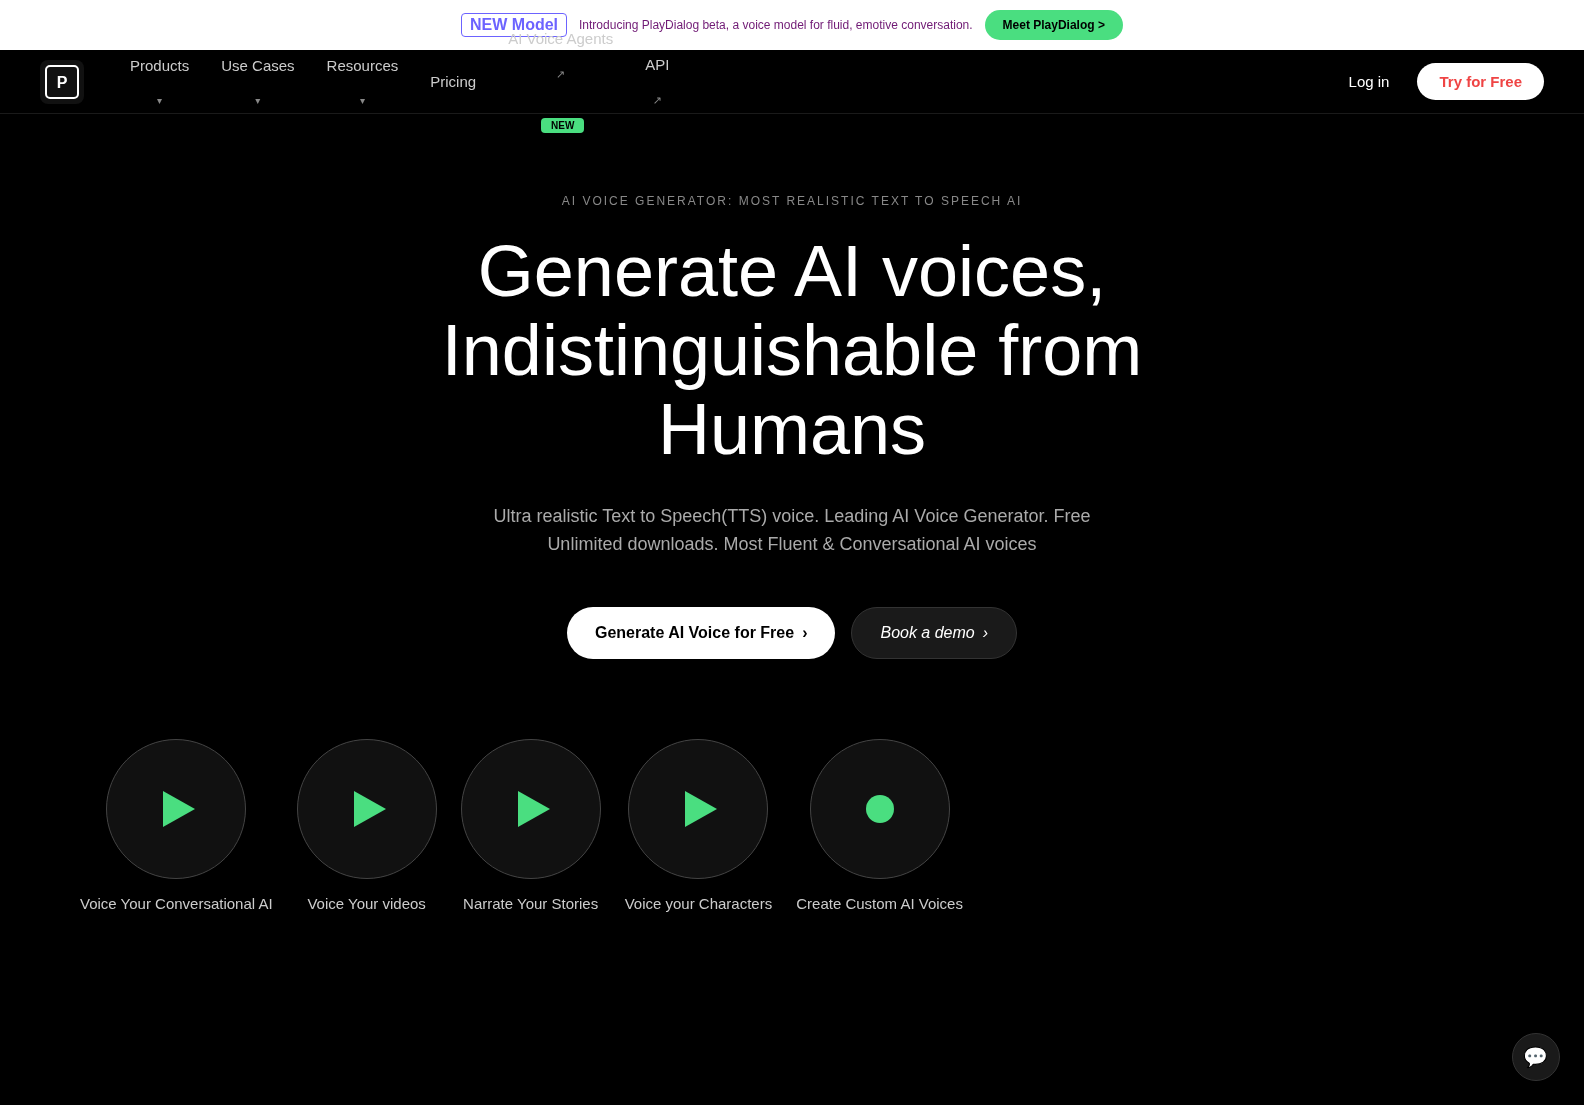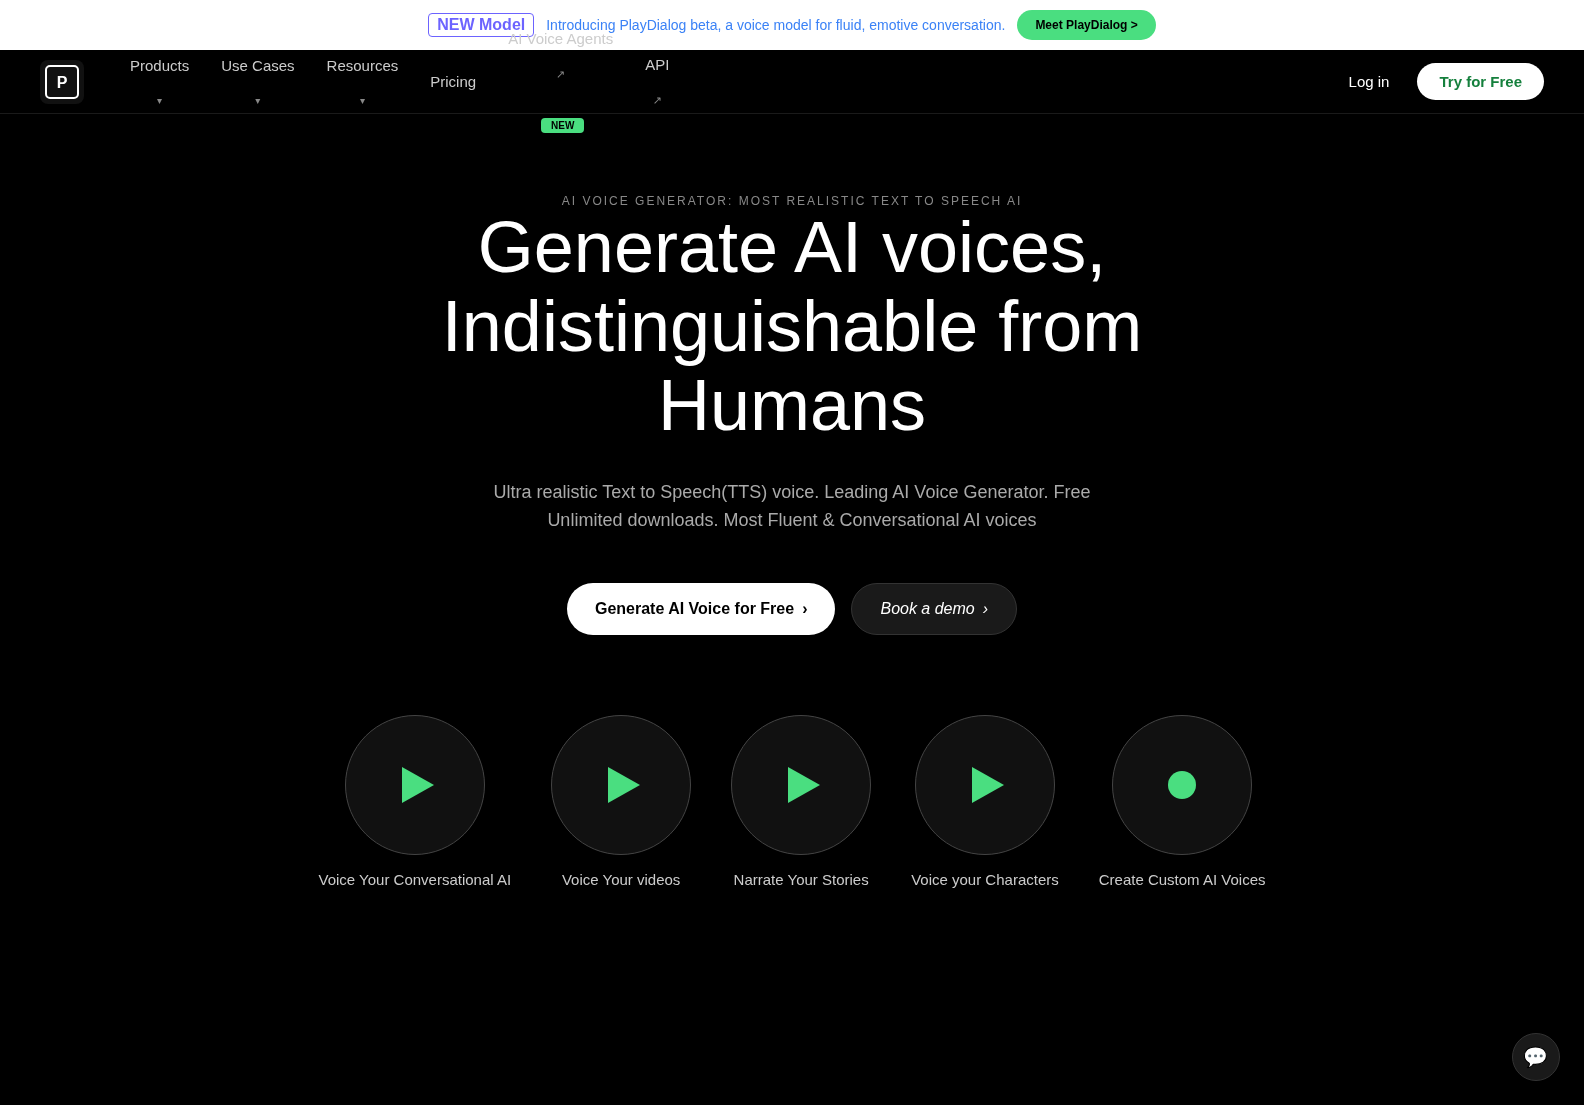--- a/index.html
+++ b/index.html
@@ -26,22 +26,22 @@
     .new-model-badge {
       border: 1.5px solid #6c63ff;
       color: #6c63ff;
       padding: 2px 8px;
       border-radius: 4px;
       font-size: 16px;
       font-weight: 600;
       white-space: nowrap;
     }
     .announcement-text {
-      color: #3b82f6;
-      font-size: 14px;
+      color: #701a75;
+      font-size: 12px;
     }
     .meet-btn {
       background: #4ade80;
       color: #000;
       border: none;
       padding: 8px 18px;
       border-radius: 22px;
       font-size: 12px;
       font-weight: 600;
       cursor: pointer;
@@ -115,40 +115,41 @@
     .login-btn {
       background: transparent;
       color: #fff;
       border: none;
       font-size: 15px;
       cursor: pointer;
       padding: 8px 12px;
     }
     .try-free-btn {
       background: #fff;
-      color: #15803d;
+      color: #ef4444;
       border: none;
       padding: 10px 22px;
       border-radius: 24px;
       font-size: 15px;
       font-weight: 600;
       cursor: pointer;
     }
 
     
     .hero {
       background: #000;
       text-align: center;
       padding: 80px 20px 60px;
     }
     .hero-eyebrow {
       font-size: 12px;
       letter-spacing: 2px;
       color: #888;
       text-transform: uppercase;
+      margin-bottom: 24px;
     }
     .hero-title {
       font-size: 72px;
       font-weight: 300;
       line-height: 1.1;
       color: #fff;
       max-width: 900px;
       margin: 0 auto 32px;
     }
     .hero-subtitle {
@@ -189,22 +190,22 @@
       display: flex;
       align-items: center;
       gap: 8px;
       font-style: italic;
     }
     .btn-arrow { font-size: 16px; }
 
     
     .voice-cards {
       display: flex;
-      justify-content: center;
-      gap: 40px;
+      justify-content: flex-start;
+      gap: 24px;
       padding: 0 60px;
       flex-wrap: wrap;
     }
     .voice-card {
       display: flex;
       flex-direction: column;
       align-items: center;
       gap: 16px;
       cursor: pointer;
     }

